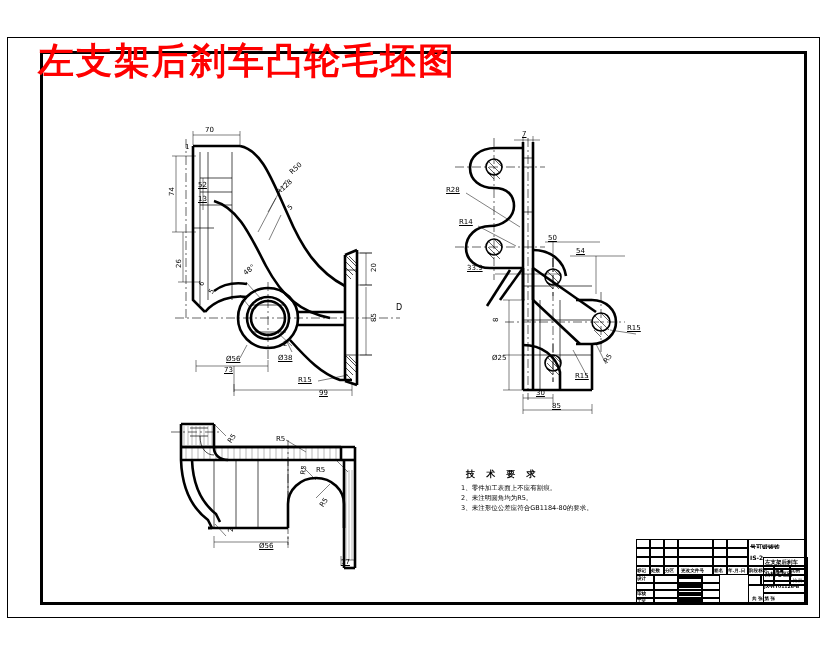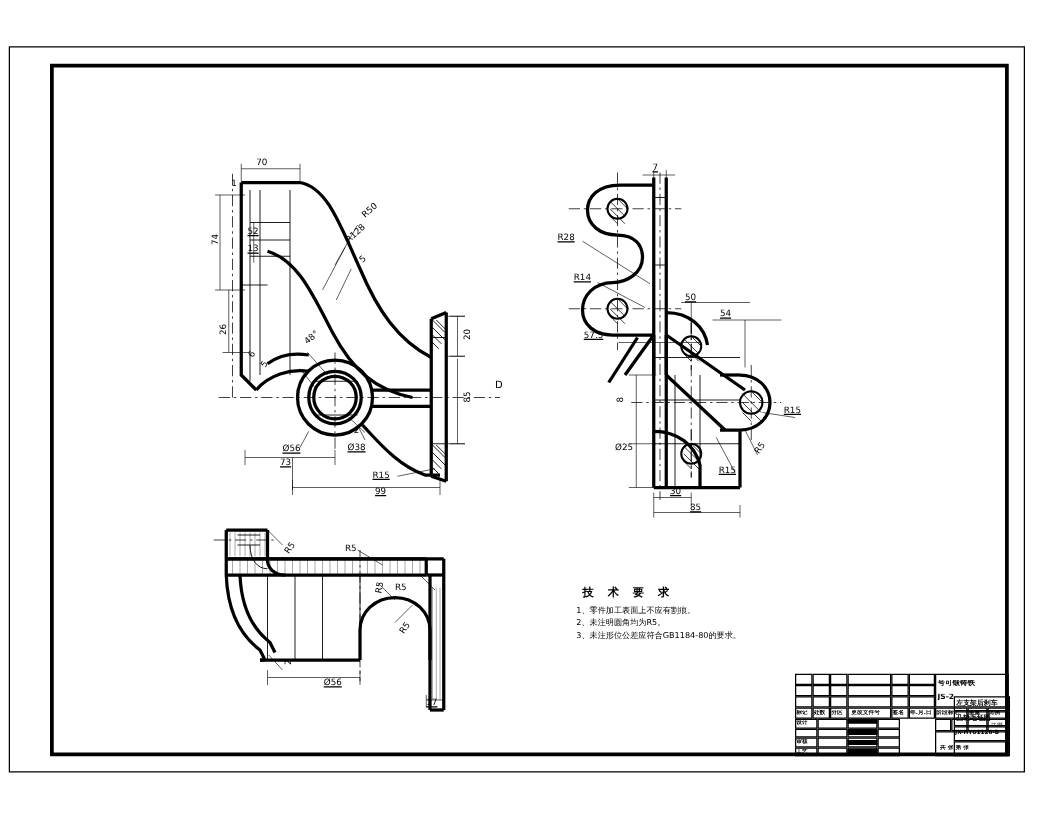--- a/index.html
+++ b/index.html
@@ -38,20 +38,21 @@
   .lbl-D{position:absolute;font-size:8px;}
 </style>
 </head>
 <body>
 
 <div id="sheet">
 
   <div class="outer-border"></div>
   <div class="inner-frame"></div>
 
+  <div class="title-red">左支架后刹车凸轮毛坯图</div>
 
   <svg class="dwg" viewBox="0 0 830 654">
     <g fill="none" stroke="#000">
 
       <g stroke-width="2.6">
 
         <path d="M193,146 L240,146"></path>
         <path d="M193,146 L193,300 L205,312"></path>
 
         <path d="M240,146 C262,150 272,180 288,215 C302,248 318,272 345,286"></path>
@@ -322,33 +323,33 @@
     <div class="dimtxt" style="left:288px;top:170px;transform:rotate(-42deg);transform-origin:left top;">R50</div>
     <div class="dimtxt" style="left:275px;top:190px;transform:rotate(-42deg);transform-origin:left top;">R128</div>
     <div class="dimtxt" style="left:286px;top:206px;transform:rotate(-42deg);transform-origin:left top;">5</div>
     <div class="dimtxt" style="left:242px;top:271px;transform:rotate(-40deg);transform-origin:left top;">48°</div>
     <div class="dimtxt" style="left:197px;top:283px;transform:rotate(-55deg);transform-origin:left top;">6</div>
     <div class="dimtxt" style="left:207px;top:291px;transform:rotate(-55deg);transform-origin:left top;">5</div>
     <div class="dimtxt u" style="left:226px;top:355px;">Ø56</div>
     <div class="dimtxt u" style="left:278px;top:354px;text-decoration:underline;">Ø38</div>
     <div class="dimtxt" style="left:283px;top:340px;">2</div>
     <div class="dimtxt u" style="left:224px;top:366px;">73</div>
-    <div class="dimtxt u" style="left:300px;top:389px;">99</div>
+    <div class="dimtxt u" style="left:319px;top:389px;">99</div>
     <div class="dimtxt u" style="left:298px;top:376px;">R15</div>
     <div class="dimtxt" style="left:370px;top:272px;transform:rotate(-90deg);transform-origin:left top;">20</div>
     <div class="dimtxt" style="left:370px;top:322px;transform:rotate(-90deg);transform-origin:left top;">85</div>
   </div>
 
   <div>
     <div class="dimtxt u" style="left:522px;top:130px;">7</div>
     <div class="dimtxt u" style="left:446px;top:186px;">R28</div>
     <div class="dimtxt u" style="left:459px;top:218px;">R14</div>
     <div class="dimtxt u" style="left:548px;top:234px;">50</div>
     <div class="dimtxt u" style="left:576px;top:247px;">54</div>
-    <div class="dimtxt u" style="left:467px;top:264px;">57.5</div>
+    <div class="dimtxt u" style="left:467px;top:264px;">33.9</div>
     <div class="dimtxt" style="left:492px;top:322px;transform:rotate(-90deg);transform-origin:left top;">8</div>
     <div class="dimtxt" style="left:492px;top:354px;">Ø25</div>
     <div class="dimtxt u" style="left:627px;top:324px;">R15</div>
     <div class="dimtxt u" style="left:575px;top:372px;">R15</div>
     <div class="dimtxt" style="left:602px;top:360px;transform:rotate(-55deg);transform-origin:left top;">R5</div>
     <div class="dimtxt u" style="left:536px;top:389px;">30</div>
     <div class="dimtxt u" style="left:552px;top:402px;">85</div>
   </div>
 
   <div>

